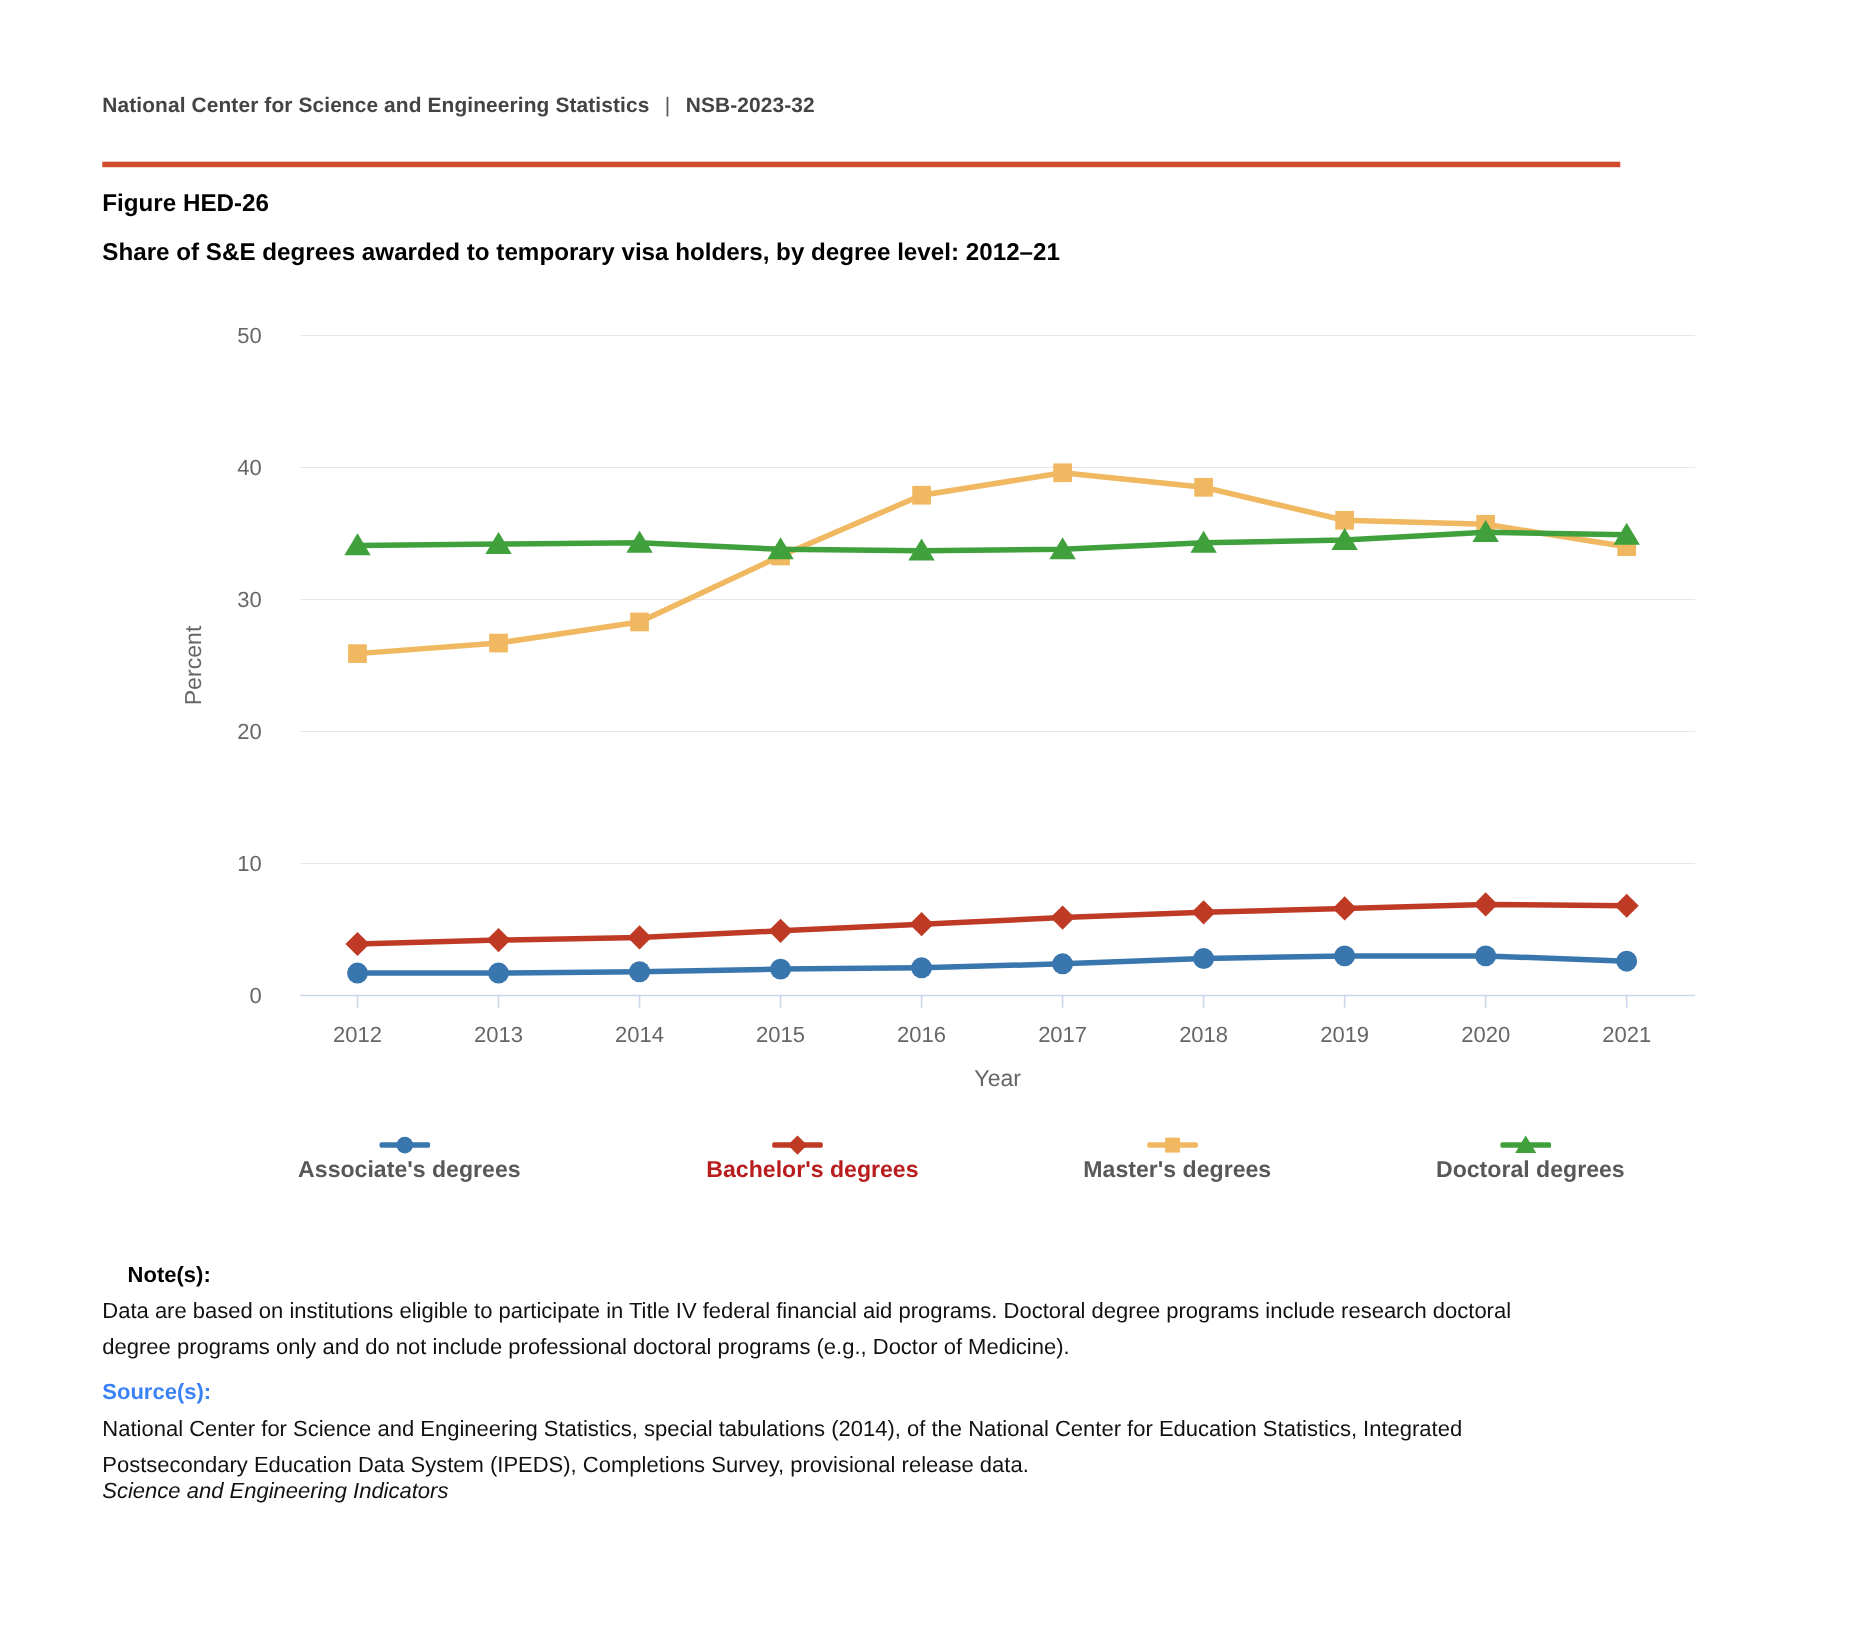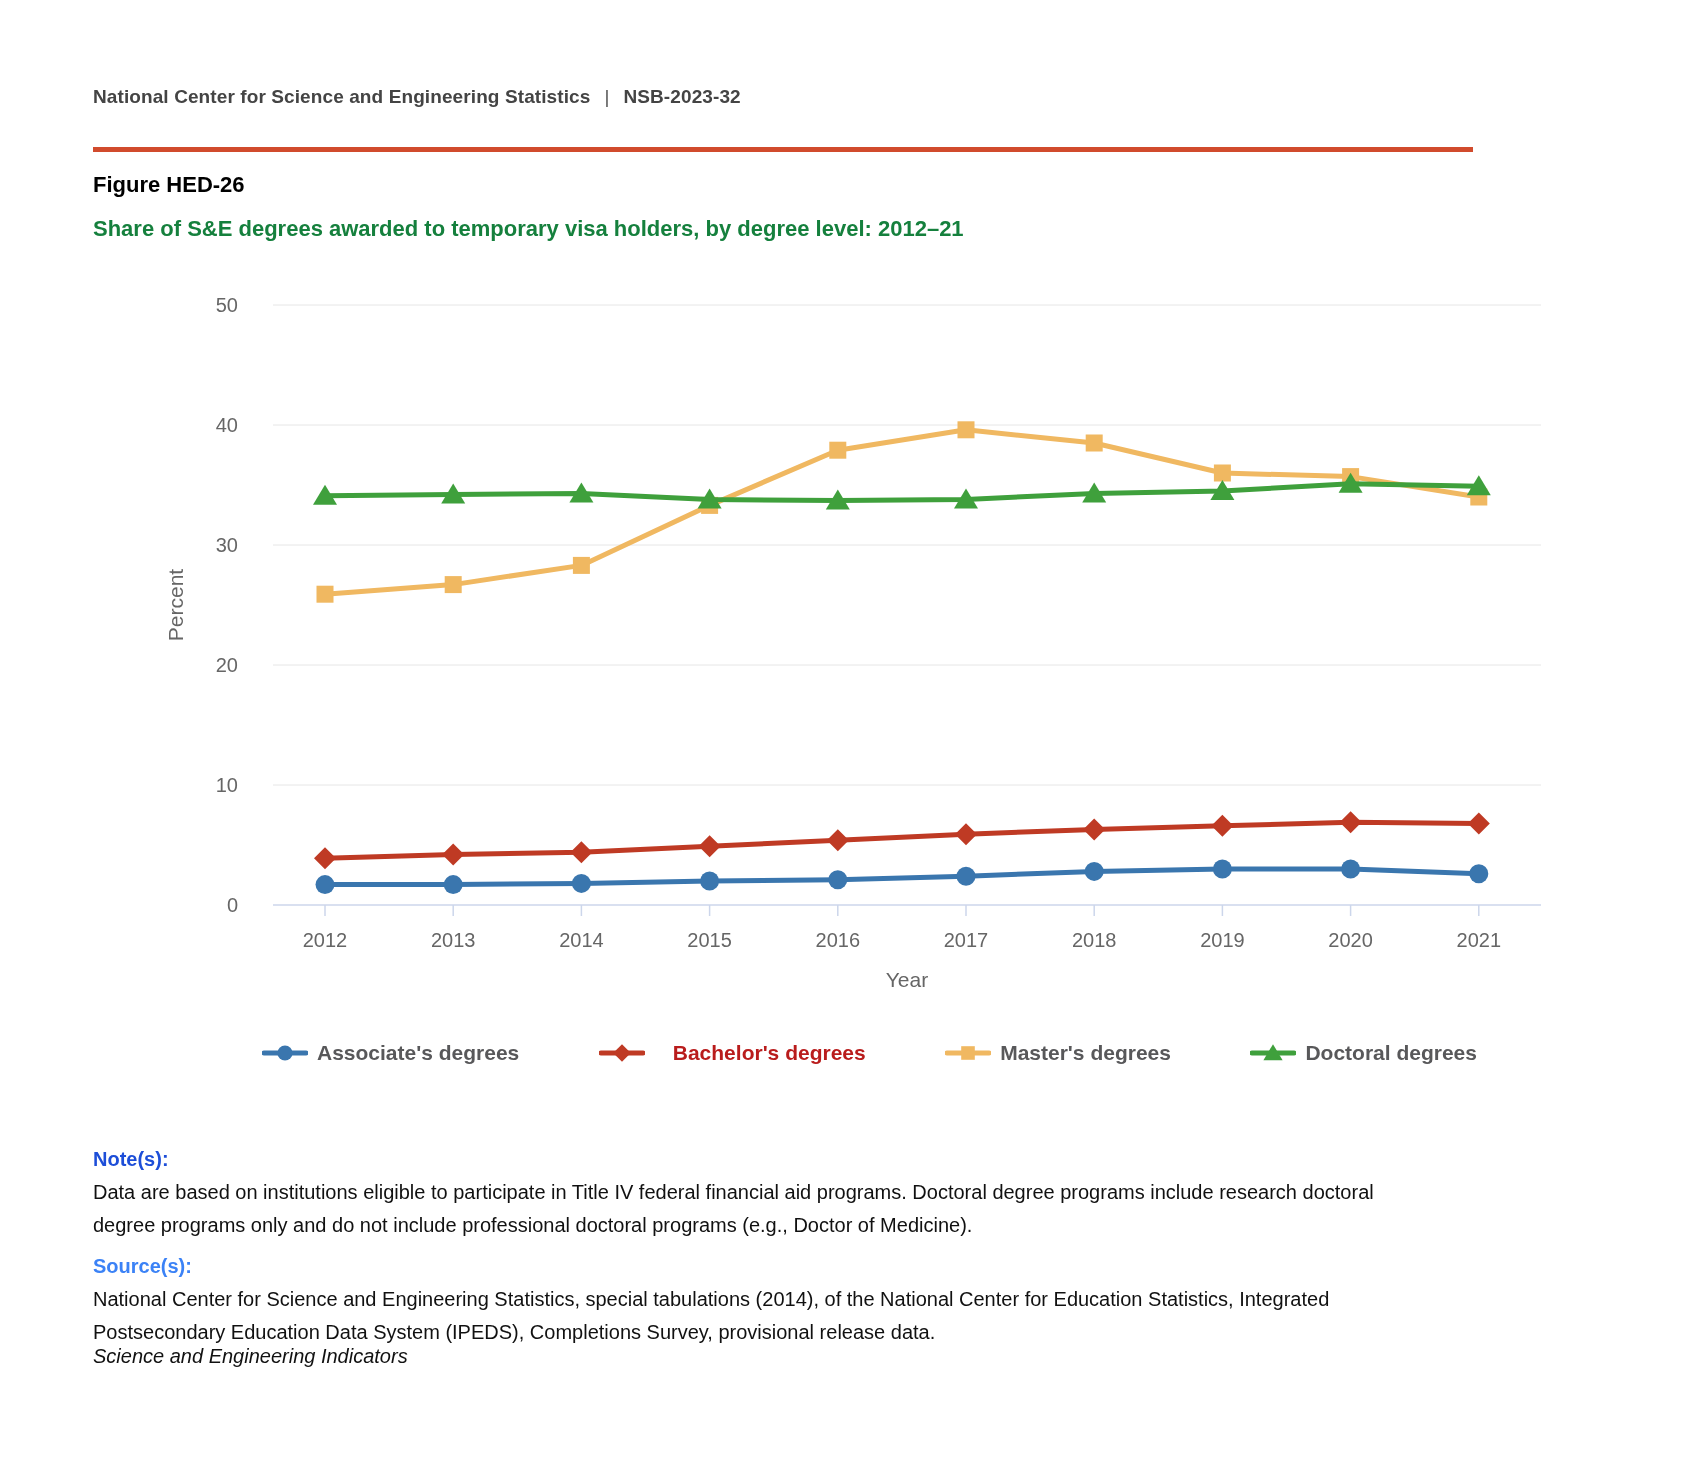--- a/index.html
+++ b/index.html
@@ -8,32 +8,32 @@
     font-family:"Liberation Sans", sans-serif;color:#111;
   }
   .abs{position:absolute;}
   .header{
     left:93px;top:86px;font-size:19px;font-weight:bold;color:#444;
     letter-spacing:.1px;
   }
   .header .sep{margin:0 14px;font-weight:normal;color:#555;}
   .rule{left:93px;top:147px;width:1380px;height:5px;background:#d14b2d;}
   .fig-label{left:93px;top:172px;font-size:22px;font-weight:bold;color:#000;}
-  .fig-title{left:93px;top:216px;font-size:22px;font-weight:bold;color:#15803d;}
+  .fig-title{left:93px;top:216px;font-size:22px;font-weight:bold;color:#000000;}
   .chart-wrap{left:0;top:250px;width:1699px;height:760px;}
   svg text{font-family:"Liberation Sans", sans-serif;}
   .legend{
     left:262px;top:1038px;width:1215px;height:30px;
     display:flex;justify-content:space-between;align-items:center;
   }
-  .legend-item{display:flex;align-items:center;cursor:pointer;}
+  .legend-item{display:flex;align-items:center;cursor:pointer;flex-direction:column;}
   .legend-marker{display:inline-block;width:46px;height:22px;}
   .legend-label{margin-left:9px;font-size:21px;font-weight:bold;color:#58585a;}
   .notes{left:93px;top:1143px;width:1392px;font-size:20px;line-height:33px;color:#111;}
-  .notes .hd{font-weight:bold;color:#1d4ed8;}
+  .notes .hd{font-weight:bold;color:#000000;margin-left:23px;}
   .sources{left:93px;top:1250px;width:1392px;font-size:20px;line-height:33px;color:#111;}
   .sources .hd{font-weight:bold;color:#3b82f6;}
   .publication{left:93px;top:1345px;font-size:20px;font-style:italic;color:#111;}
 </style>
 </head>
 <body>
 
 <div class="abs header" style="color: rgb(68, 68, 68);">
   <span>National Center for Science and Engineering Statistics</span><span class="sep">|</span><span>NSB-2023-32</span>
 </div>

